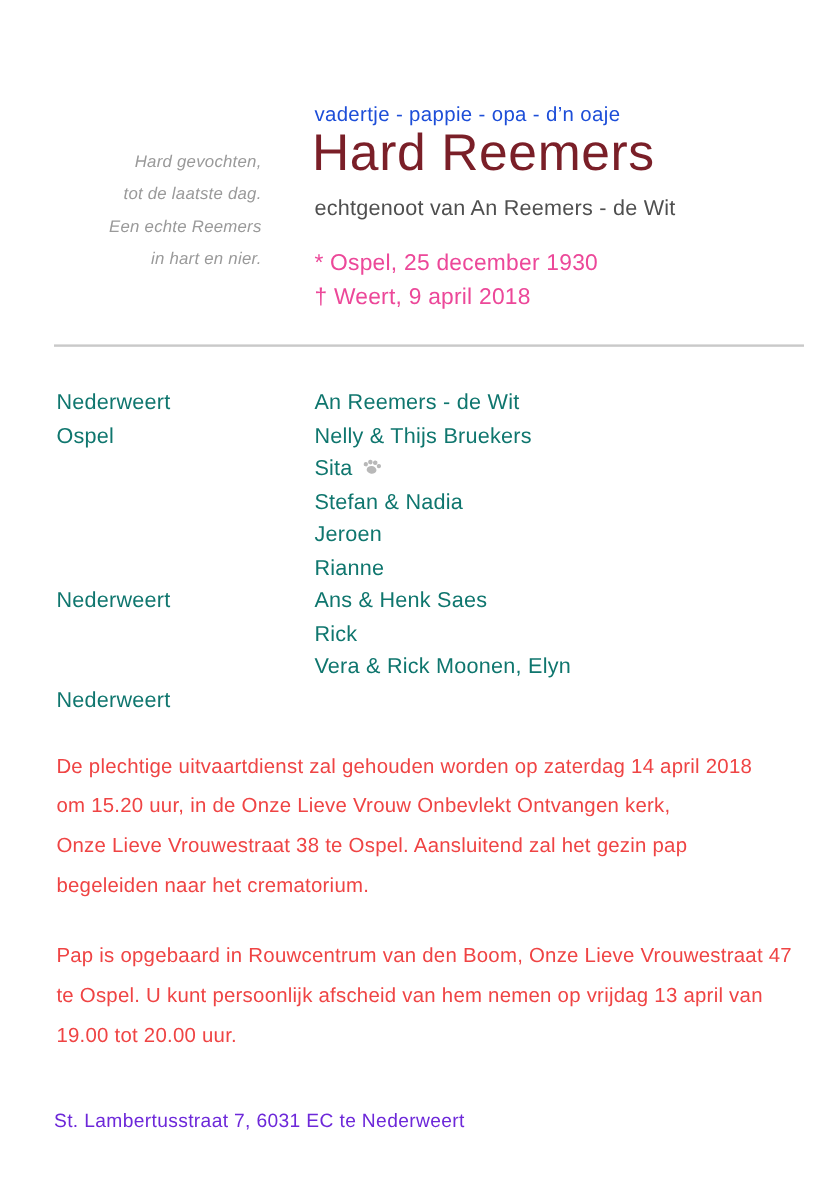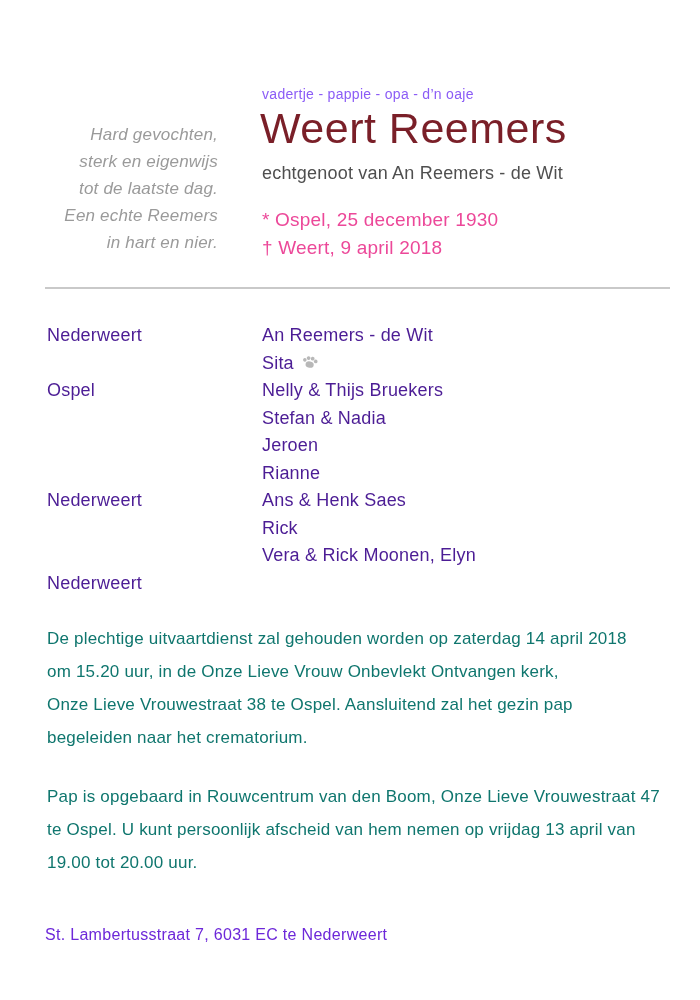--- a/index.html
+++ b/index.html
@@ -18,33 +18,33 @@
   }
 
   
   .quote {
     position: absolute;
     left: 40px;
     top: 121px;
     width: 178px;
     text-align: right;
     font-style: italic;
-    font-size: 17px;
+    font-size: 14px;
     line-height: 27px;
     color: #9a9a9a;
     letter-spacing: 0.2px;
   }
 
   
   .epithets {
     position: absolute;
     left: 262px;
     top: 86px;
-    font-size: 14px;
-    color: #8b5cf6;
+    font-size: 17px;
+    color: #1d4ed8;
     letter-spacing: 0.3px;
   }
   .name {
     position: absolute;
     left: 260px;
     top: 103px;
     margin: 0;
     font-size: 43px;
     line-height: 50px;
     font-weight: 500;
@@ -78,21 +78,21 @@
     background: #c9c9c9;
   }
 
   
   .family {
     position: absolute;
     left: 47px;
     top: 322px;
     width: 620px;
     font-size: 18px;
-    color: #4c1d95;
+    color: #0f766e;
     letter-spacing: 0.2px;
   }
   .family .row {
     display: flex;
     height: 27.5px;
     line-height: 27.5px;
     align-items: center;
   }
   .family .place { width: 215px; flex: none; }
   .family .names { flex: 1; display: flex; align-items: center; }
@@ -103,21 +103,21 @@
     display: inline-block;
   }
 
   
   .para {
     position: absolute;
     left: 47px;
     width: 640px;
     font-size: 17px;
     line-height: 33px;
-    color: #0f766e;
+    color: #ef4444;
     letter-spacing: 0.2px;
   }
   .para div { white-space: nowrap; }
   .para1 { top: 622px; }
   .para2 { top: 780px; }
 
   .footer {
     position: absolute;
     left: 45px;
     top: 926px;
@@ -126,64 +126,63 @@
     letter-spacing: 0.3px;
   }
 </style>
 </head>
 <body>
 
 <div class="page">
 
   <div class="quote">
     <div>Hard gevochten,</div>
-    <div>sterk en eigenwijs</div>
     <div>tot de laatste dag.</div>
     <div>Een echte Reemers</div>
     <div>in hart en nier.</div>
   </div>
 
   <div class="epithets">vadertje - pappie - opa - d’n oaje</div>
-  <h1 class="name">Weert Reemers</h1>
+  <h1 class="name">Hard Reemers</h1>
   <div class="relation">echtgenoot van An Reemers - de Wit</div>
 
   <div class="dates">
     <div>* Ospel, 25 december 1930</div>
     <div>† Weert, 9 april 2018</div>
   </div>
 
   <div class="rule"></div>
 
   <div class="family">
     <div class="row">
       <div class="place">Nederweert</div>
       <div class="names">An Reemers - de Wit</div>
+    </div>
+    <div class="row">
+      <div class="place">Ospel</div>
+      <div class="names">Nelly &amp; Thijs Bruekers</div>
     </div>
     <div class="row">
       <div class="place"></div>
       <div class="names">
         <span>Sita</span>
         <span class="paw">
           <svg width="16" height="15" viewBox="0 0 16 15" xmlns="http://www.w3.org/2000/svg">
             <g fill="#b8b8b8" transform="rotate(8 8 8)">
               <ellipse cx="8" cy="10.6" rx="4.1" ry="3.2"></ellipse>
               <circle cx="2.6" cy="6.6" r="1.8"></circle>
               <circle cx="6.1" cy="4.3" r="1.9"></circle>
               <circle cx="10.2" cy="4.3" r="1.9"></circle>
               <circle cx="13.6" cy="6.6" r="1.8"></circle>
             </g>
           </svg>
         </span>
       </div>
     </div>
     <div class="row">
-      <div class="place">Ospel</div>
-      <div class="names">Nelly &amp; Thijs Bruekers</div>
-    </div>
-    <div class="row">
       <div class="place"></div>
       <div class="names">Stefan &amp; Nadia</div>
     </div>
     <div class="row">
       <div class="place"></div>
       <div class="names">Jeroen</div>
     </div>
     <div class="row">
       <div class="place"></div>
       <div class="names">Rianne</div>

